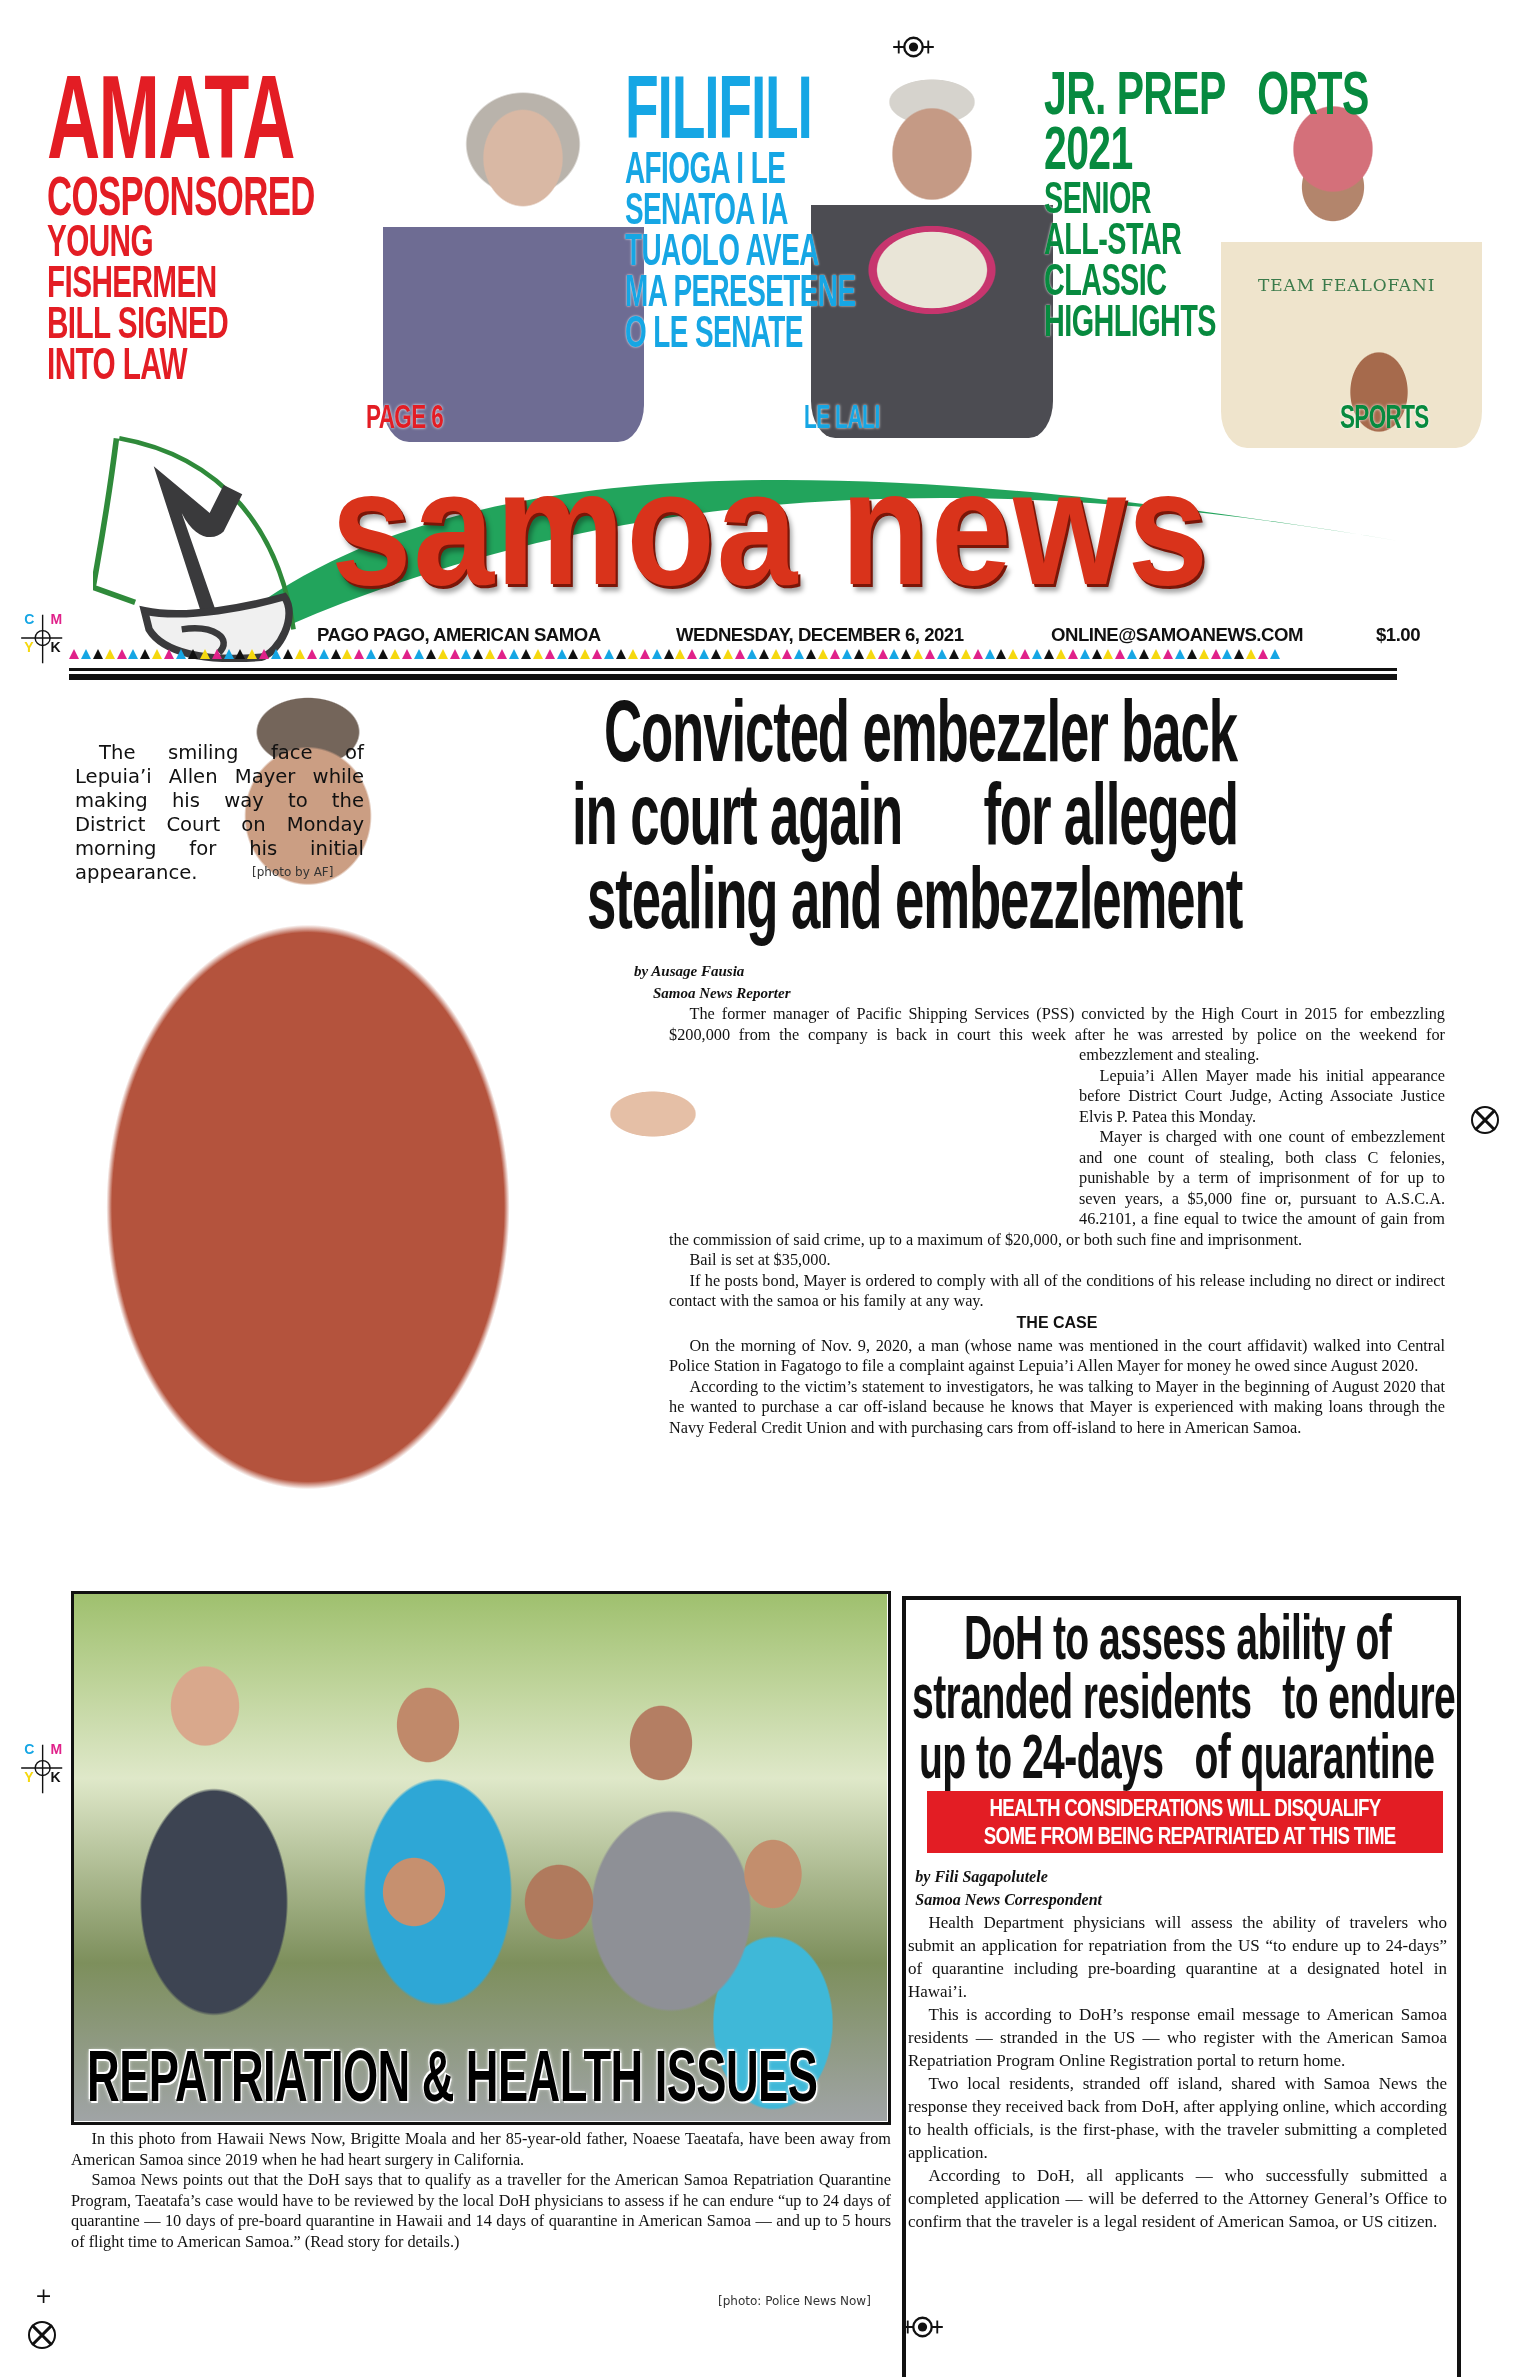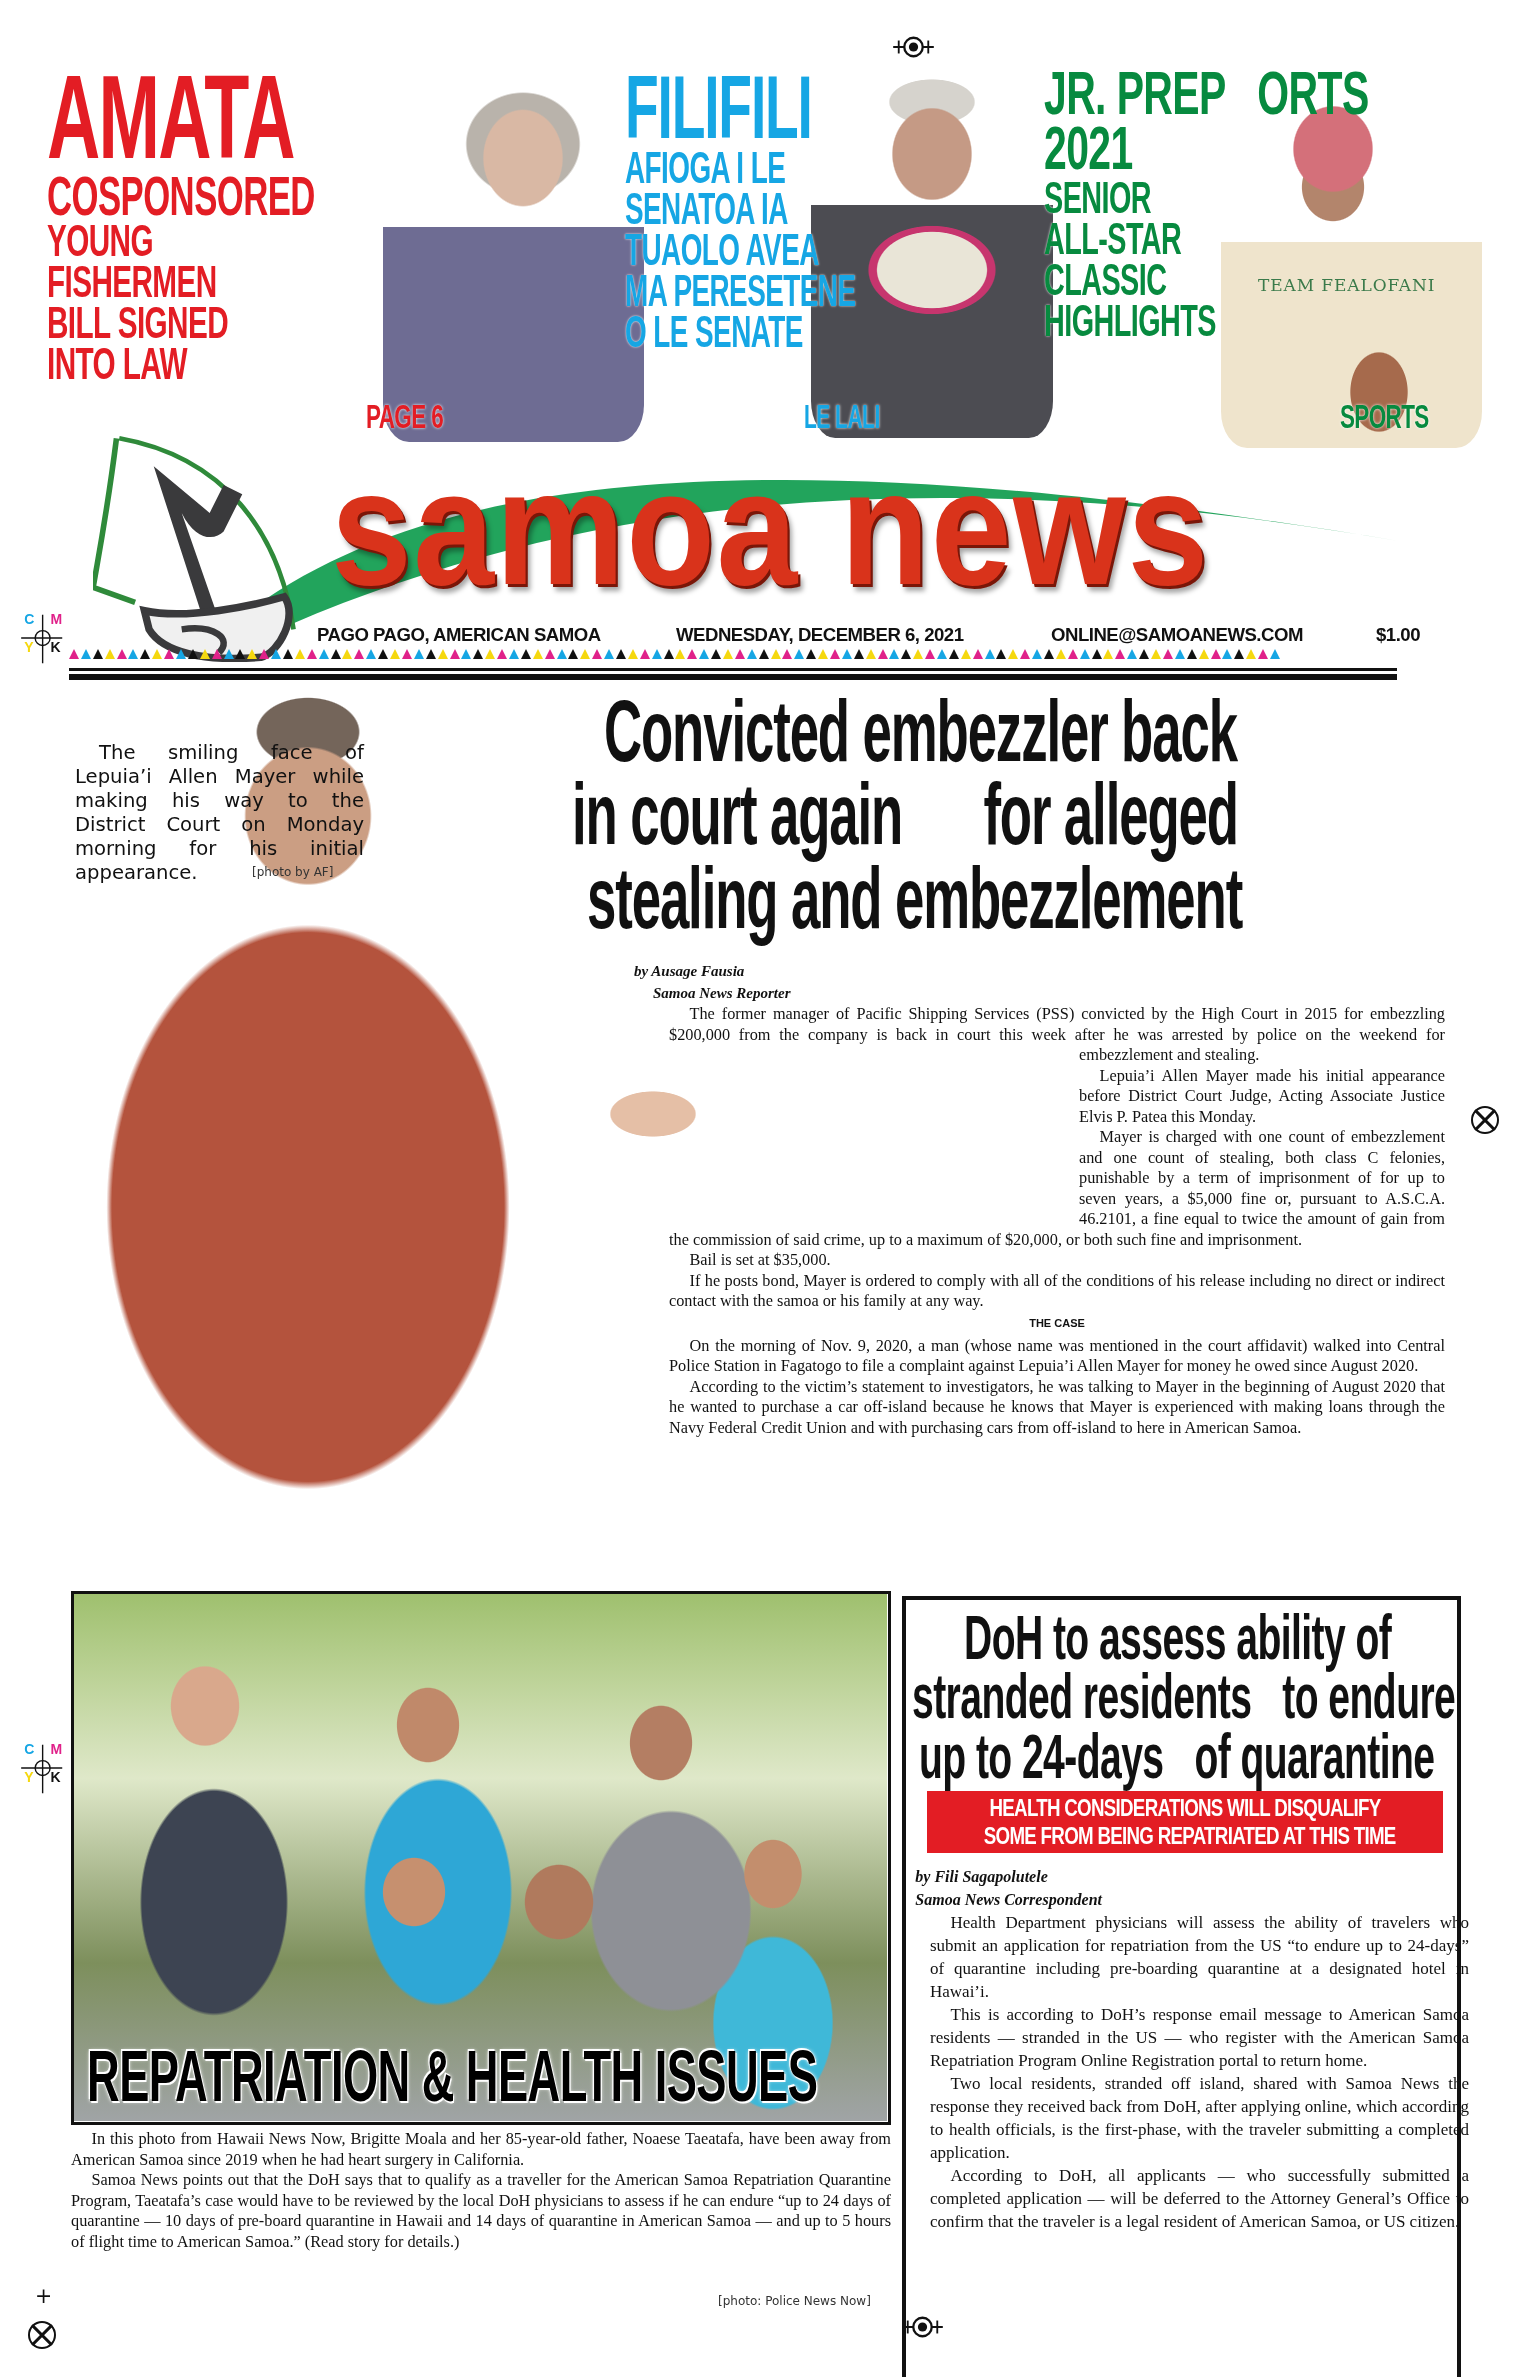--- a/index.html
+++ b/index.html
@@ -258,21 +258,21 @@
   <div class="abs" style="left:634px; top:278px; font-style:italic; font-weight:bold; font-size:15px;">by Ausage Fausia</div>
   <div class="abs" style="left:653px; top:300px; font-style:italic; font-weight:bold; font-size:15px;">Samoa News Reporter</div>
 
   <div class="abs body-text" style="left:669px; top:319px; width:776px;">
     <div style="float:left; width:410px; height:214px; shape-outside:polygon(0 56px,410px 56px,410px 214px,0 214px);"></div>
     <p>The former manager of Pacific Shipping Services (PSS) convicted by the High Court in 2015 for embezzling $200,000 from the company is back in court this week after he was arrested by police on the weekend for embezzlement and stealing.</p>
     <p>Lepuia’i Allen Mayer made his initial appearance before District Court Judge, Acting Associate Justice Elvis P. Patea this Monday.</p>
     <p>Mayer is charged with one count of embezzlement and one count of stealing, both class C felonies, punishable by a term of imprisonment of for up to seven years, a $5,000 fine or, pursuant to A.S.C.A. 46.2101, a fine equal to twice the amount of gain from the commission of said crime, up to a maximum of $20,000, or both such fine and imprisonment.</p>
     <p>Bail is set at $35,000.</p>
     <p>If he posts bond, Mayer is ordered to comply with all of the conditions of his release including no direct or indirect contact with the samoa or his family at any way.</p>
-    <div style="text-align:center; font-family:'Liberation Sans', sans-serif; font-weight:bold; font-size:11px; margin:1.9px 0;">THE CASE</div>
+    <div style="text-align:center; font-family:'Liberation Sans', sans-serif; font-weight:bold; font-size:16px; margin:1.9px 0;">THE CASE</div>
     <p>On the morning of Nov. 9, 2020, a man (whose name was mentioned in the court affidavit) walked into Central Police Station in Fagatogo to file a complaint against Lepuia’i Allen Mayer for money he owed since August 2020.</p>
     <p>According to the victim’s statement to investigators, he was talking to Mayer in the beginning of August 2020 that he wanted to purchase a car off-island because he knows that Mayer is experienced with making loans through the Navy Federal Credit Union and with purchasing cars from off-island to here in American Samoa.</p>
   </div>
 </div>
 
 <div class="abs xcircle" style="left:1471px; top:1106px;"></div>
 
 <div class="abs box" style="left:71px; top:1591px; width:820px; height:534px;">
   <div class="abs" style="left:0; top:0; width:813px; height:527px; background:
        radial-gradient(ellipse 56px 65px at 131px 112px, #d9a88c 0 60%, transparent 62%),
@@ -302,21 +302,21 @@
   <div class="abs cond" style="left:13px; top:127px; font-size:63px; line-height:58px; transform:scaleX(0.62); white-space:pre; letter-spacing:-0.9px;">up to 24-days   of quarantine</div>
 
   <div class="abs" style="left:20.5px; top:191px; width:516px; height:62px; background:#e31d24; color:#fff; text-align:center;">
     <div class="cond" style="font-size:24px; line-height:28px; padding-top:2.8px; transform:scaleX(0.78); transform-origin:center top;">HEALTH CONSIDERATIONS WILL DISQUALIFY</div>
     <div class="cond" style="font-size:24px; line-height:28px; transform:scaleX(0.78); transform-origin:center top;">SOME FROM BEING REPATRIATED AT THIS TIME</div>
   </div>
 
   <div class="abs" style="left:9.3px; top:268px; font-style:italic; font-weight:bold; font-size:16px;">by Fili Sagapolutele</div>
   <div class="abs" style="left:9.3px; top:291px; font-style:italic; font-weight:bold; font-size:16px;">Samoa News Correspondent</div>
 
-  <div class="abs body-text" style="left:24px; top:311px; width:539px; font-size:17px; line-height:23px;">
+  <div class="abs body-text" style="left:2px; top:311px; width:539px; font-size:17px; line-height:23px;">
     <p>Health Department physicians will assess the ability of travelers who submit an application for repatriation from the US “to endure up to 24-days” of quarantine including pre-boarding quarantine at a designated hotel in Hawai’i.</p>
     <p>This is according to DoH’s response email message to American Samoa residents — stranded in the US — who register with the American Samoa Repatriation Program Online Registration portal to return home.</p>
     <p>Two local residents, stranded off island, shared with Samoa News the response they received back from DoH, after applying online, which according to health officials, is the first-phase, with the traveler submitting a completed application.</p>
     <p>
       <span>According to DoH, all applicants — who successfully submitted a completed application — will be deferred to the Attorney General’s Office to confirm that the traveler is a legal resident of American Samoa, or US citizen.</span>
     </p>
   </div>
   <div class="abs" style="right:13px; bottom:3.7px; font-style:italic; font-size:16px; color:#333; background:#fff; padding-left:5.6px;">(Continued on page 4)</div>
 </div>
 

